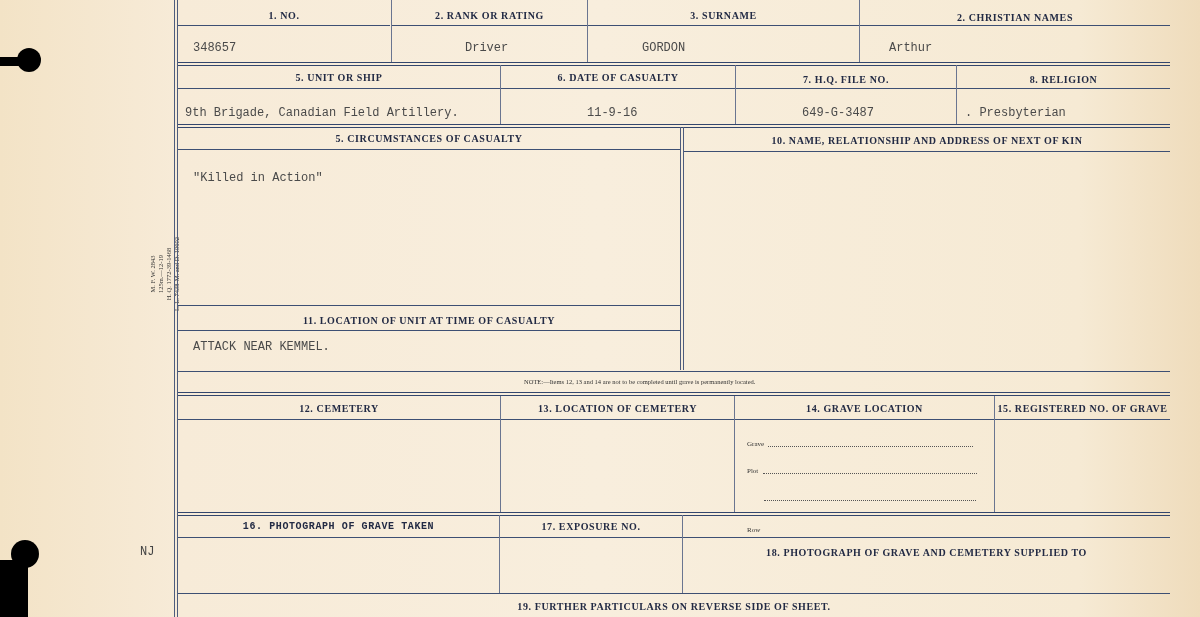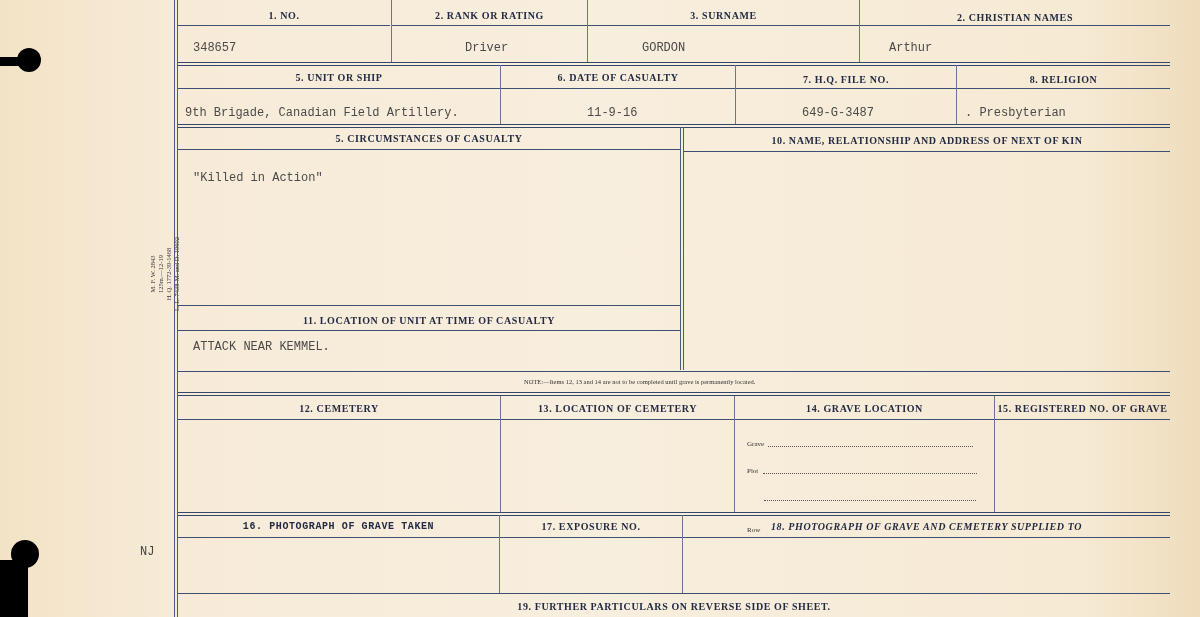--- a/index.html
+++ b/index.html
@@ -107,16 +107,16 @@
 <div class="dots" style="left:764px;top:500px;width:212px;"></div>
 
 <div class="hdbl" style="left:178px;top:512px;width:992px;"></div>
 
 <div class="hline" style="left:178px;top:537px;width:992px;"></div>
 <div class="vline" style="left:499px;top:515px;height:78px;"></div>
 <div class="vline" style="left:682px;top:515px;height:78px;"></div>
 
 <div class="lbl" style="left:178px;top:521px;width:321px;font-family:Liberation Mono, monospace;">16. PHOTOGRAPH OF GRAVE TAKEN</div>
 <div class="lbl" style="left:500px;top:521px;width:182px;">17. EXPOSURE NO.</div>
-<div class="lbl" style="left:683px;top:521px;width:487px;font-style:italic;">18. PHOTOGRAPH OF GRAVE AND CEMETERY SUPPLIED TO</div>
+<div class="lbl" style="left:683px;top:547px;width:487px;">18. PHOTOGRAPH OF GRAVE AND CEMETERY SUPPLIED TO</div>
 
 <div class="hline" style="left:178px;top:593px;width:992px;"></div>
 <div class="lbl" style="left:178px;top:601px;width:992px;">19. FURTHER PARTICULARS ON REVERSE SIDE OF SHEET.</div>
 
 </body></html>

